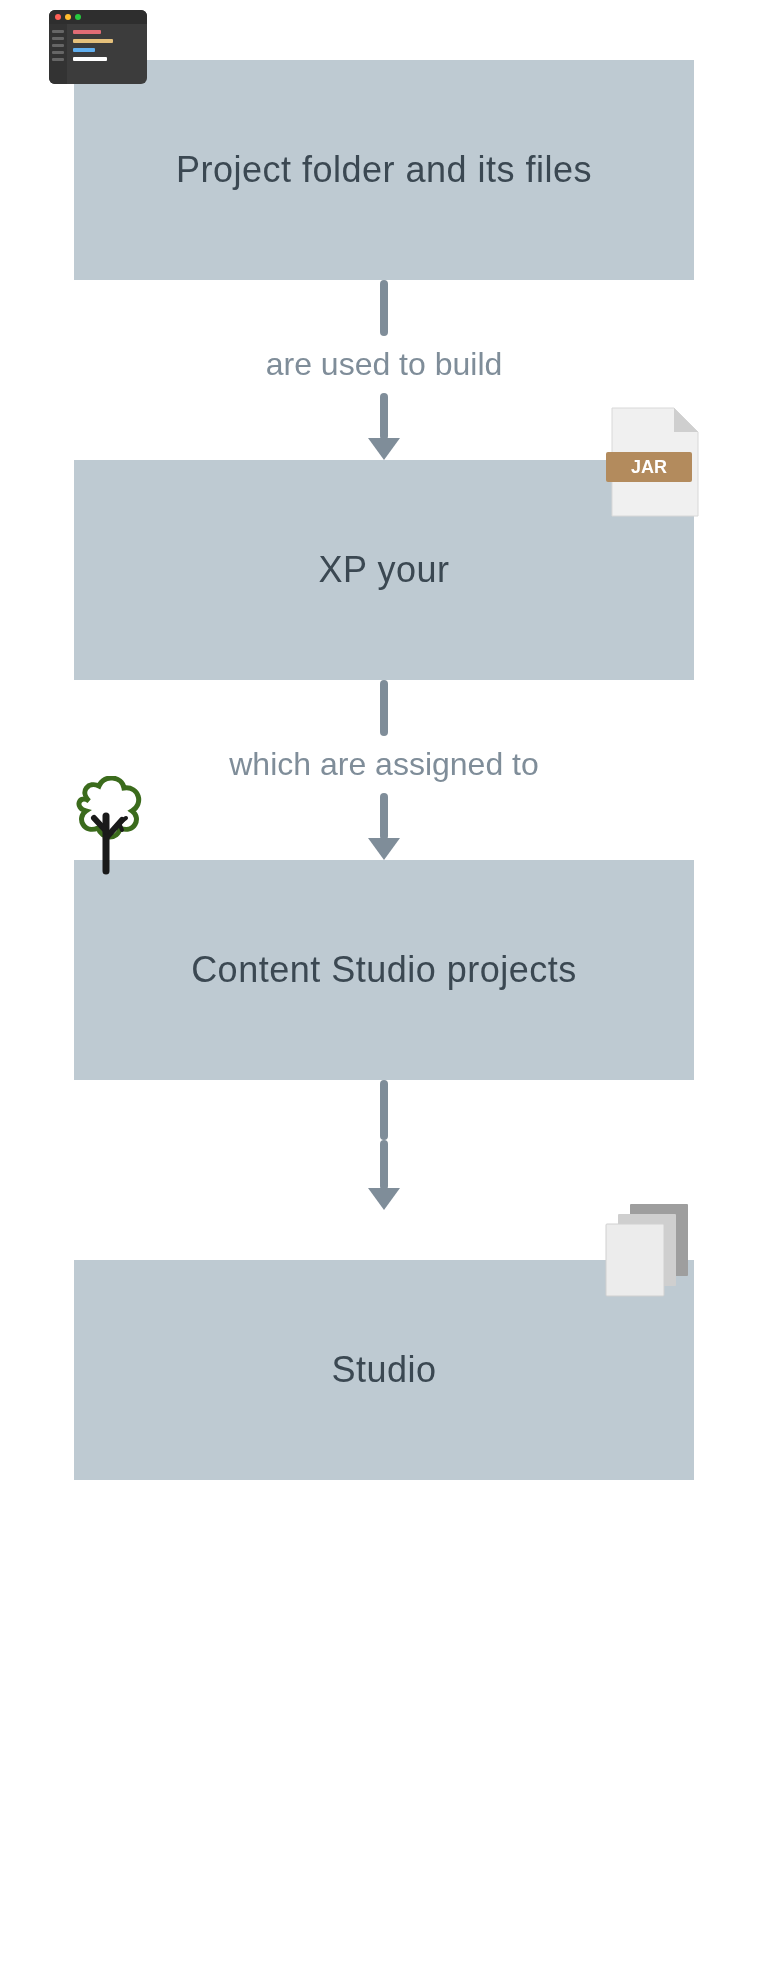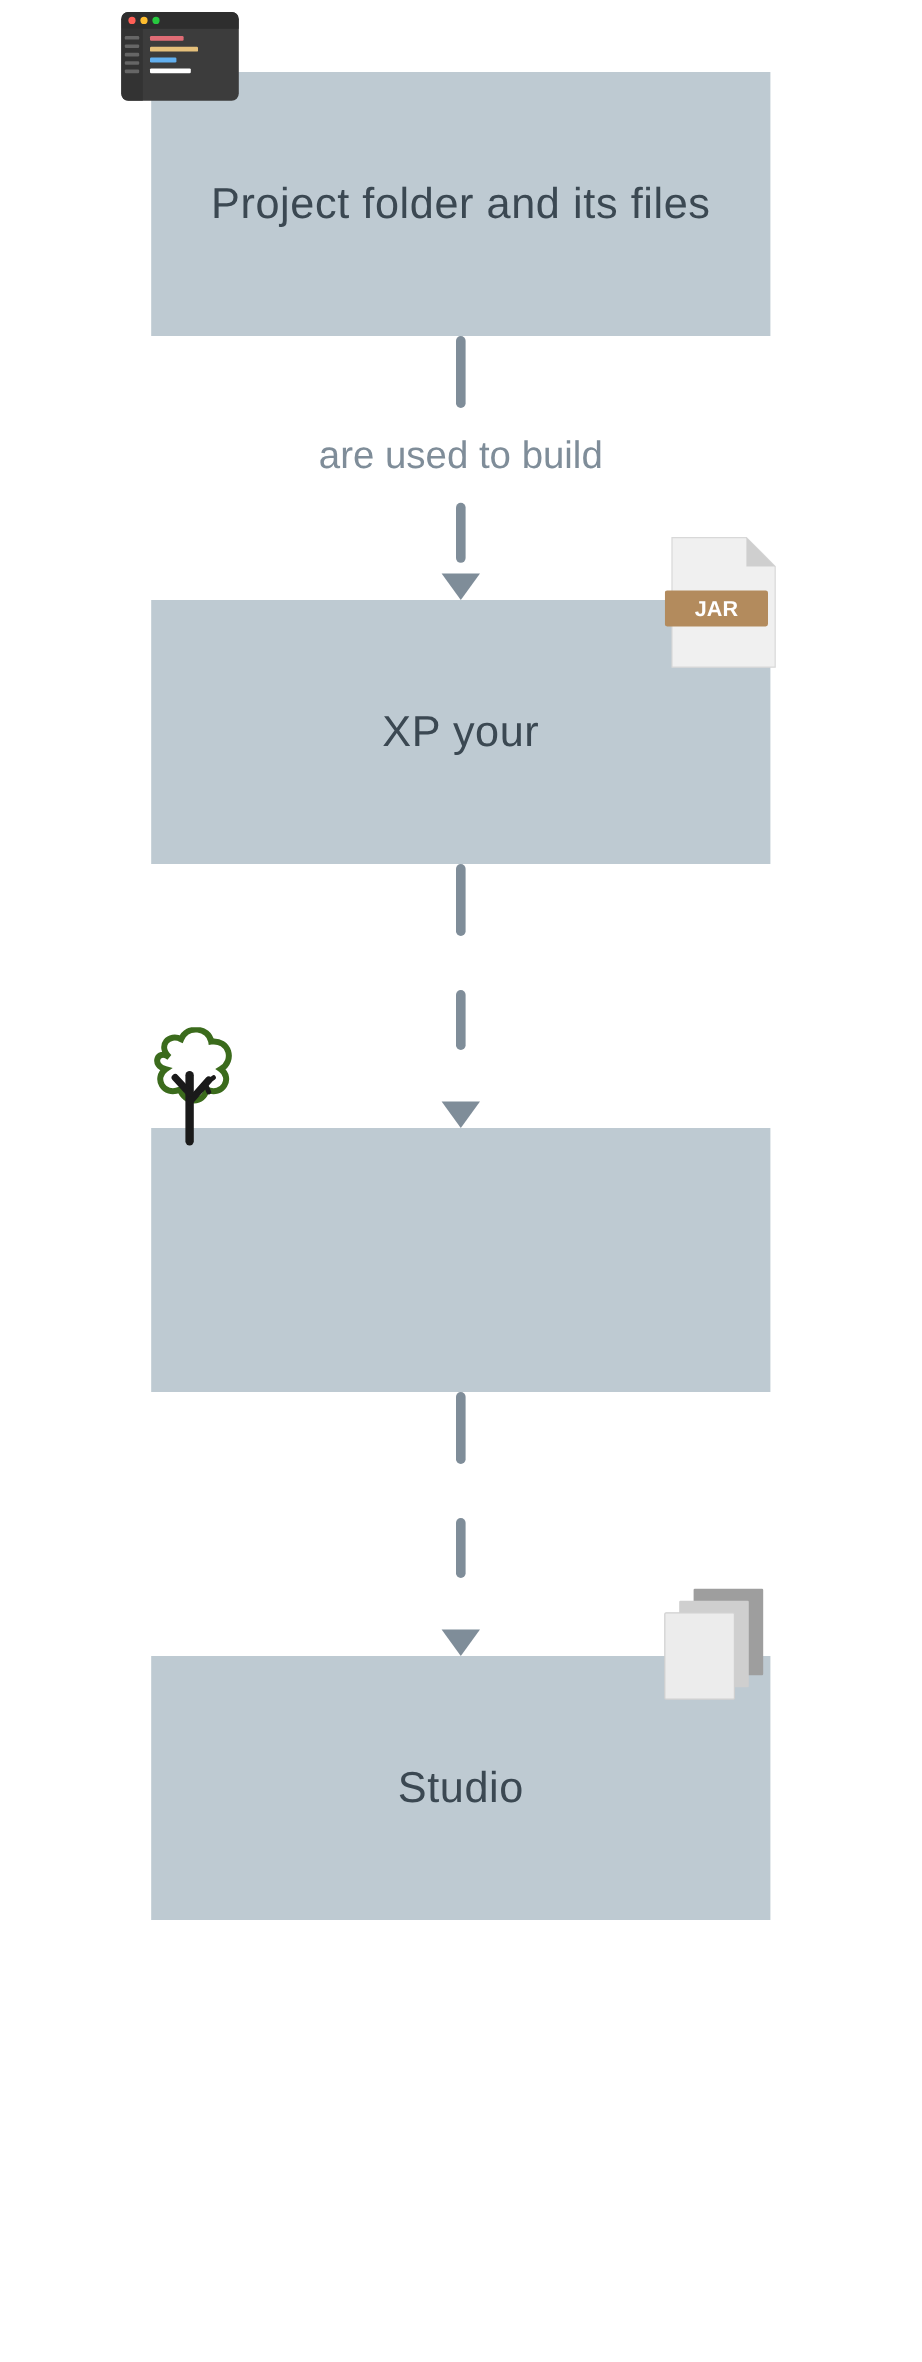--- a/index.html
+++ b/index.html
@@ -8,40 +8,40 @@
     height: 1968px;
     background: #ffffff;
     font-family: -apple-system, BlinkMacSystemFont, "Segoe UI", Helvetica, Arial, sans-serif;
     display: flex;
     flex-direction: column;
     align-items: center;
     padding: 60px 50px;
   }
   .node {
     background: #BECAD2;
-    width: 516px;
+    width: 620px;
     height: 220px;
     display: flex;
     align-items: center;
     justify-content: center;
     position: relative;
     margin: 0 auto;
   }
   .node-label {
     font-size: 36px;
     font-weight: 500;
     color: #3B4852;
     letter-spacing: 0.5px;
   }
   .connector {
     display: flex;
     flex-direction: column;
     align-items: center;
-    height: 220px;
-    justify-content: space-between;
+    height: 180px;
+    justify-content: flex-start;
     position: relative;
   }
   .connector-label {
     font-size: 32px;
     color: #7F8D99;
     margin: 10px 0;
     font-weight: 400;
   }
   .arrow-line {
     width: 8px;
@@ -156,34 +156,36 @@
       <path d="M68 4 L92 28 H68 Z" fill="#CFCFCF"></path>
       <rect x="0" y="48" width="86" height="30" rx="2" fill="#B38B5D"></rect>
       <text x="43" y="69" text-anchor="middle" font-size="18" font-weight="700" fill="#FFFFFF" font-family="Arial">JAR</text>
     </svg>
   </div>
   <div class="node-label">XP your</div>
 </div>
 
 <div class="connector">
   <div class="arrow-line" style="height:60px;"></div>
+  <div class="connector-label">which are assigned to</div>
   <div class="arrow-line" style="height:50px;"></div>
   <div class="arrow-head"></div>
 </div>
 
 <div class="node">
   <div class="icon-floating tree-icon">
     <svg viewBox="0 0 90 100" width="90" height="100">
       <path d="M25 25 C15 15 25 5 35 10 C40 -2 58 0 60 12 C75 10 80 28 68 35 C78 42 70 58 56 52 C54 64 38 64 34 52 C20 58 12 42 22 35 C10 32 15 18 25 25 Z" fill="none" stroke="#3B6B1C" stroke-width="5"></path>
       <path d="M42 40 L42 95" stroke="#1A1A1A" stroke-width="7" stroke-linecap="round"></path>
       <path d="M42 62 L58 44" stroke="#1A1A1A" stroke-width="6" stroke-linecap="round"></path>
       <path d="M42 55 L30 42" stroke="#1A1A1A" stroke-width="6" stroke-linecap="round"></path>
       <path d="M55 47 L62 42 M55 47 L58 54" stroke="#1A1A1A" stroke-width="4" stroke-linecap="round"></path>
     </svg>
   </div>
+  <div class="node-label">Content Studio projects</div>
 </div>
 
 <div class="connector">
   <div class="arrow-line" style="height:60px;"></div>
   <div class="arrow-line" style="height:50px;"></div>
   <div class="arrow-head"></div>
 </div>
 
 <div class="node">
   <div class="icon-floating docs-icon">

